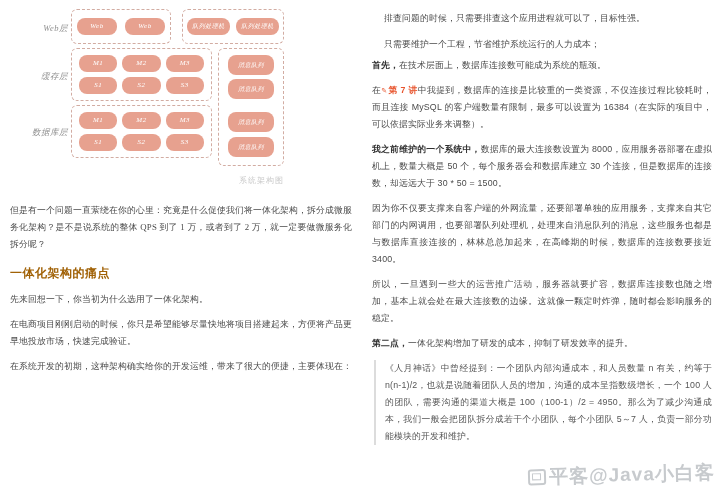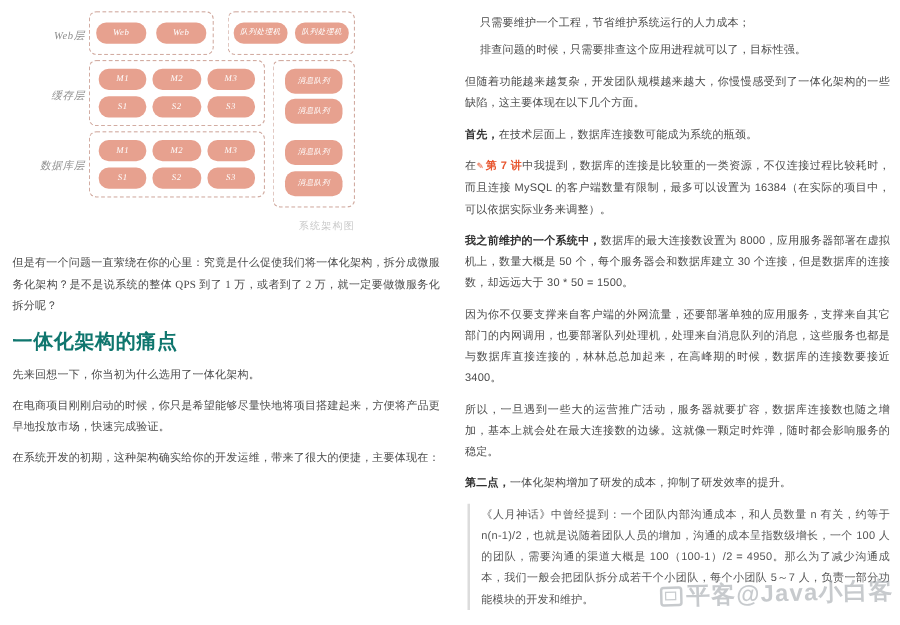--- a/index.html
+++ b/index.html
@@ -6,21 +6,21 @@
   .page{
     position:relative;width:720px;height:500px;background:#ffffff;
     font-family:"Liberation Sans","DejaVu Sans",sans-serif;
     color:#4a4a4a;overflow:hidden;margin:0 auto;
   }
   .col{position:absolute;top:0;font-size:8.8px;line-height:17px;text-align:justify;letter-spacing:0.2px;}
   .col-left{left:10px;width:342px;font-family:Liberation Serif, serif;}
   .col-right{left:372px;width:340px;padding-top:10px;}
   .para{margin:0 0 8px 0;}
   .bullet-r{padding-left:12px;margin:0 0 4px 0;}
-  .h2{font-size:16px;font-weight:bold;color:#0f766e;margin:12px 0 9px 0;letter-spacing:0.5px;}
+  .h2{font-size:12px;font-weight:bold;color:#a16207;margin:12px 0 9px 0;letter-spacing:0.5px;}
   b,strong{color:#303030;margin-top:32px;}
   .link{color:#e8552e;text-decoration:none;cursor:pointer;font-weight:bold;}
   .link-ic{color:#e8552e;font-size:7px;margin-right:1px;}
   .quote{border-left:2px solid #dcdcdc;padding-left:9px;margin:2px 0 0 2px;color:#555;}
 
   
   .diagram{position:relative;width:342px;height:196px;margin-bottom:6px;}
   .layer-label{position:absolute;width:58px;text-align:right;font-size:8.5px;color:#8f8f8f;
     font-style:italic;letter-spacing:0.5px;}
   .dash{position:absolute;border:1.2px dashed #d2aca2;border-radius:6px;box-sizing:border-box;}
@@ -104,24 +104,23 @@
 
     <p class="para">但是有一个问题一直萦绕在你的心里：究竟是什么促使我们将一体化架构，拆分成微服务化架构？是不是说系统的整体 QPS 到了 1 万，或者到了 2 万，就一定要做微服务化拆分呢？</p>
     <div class="h2">一体化架构的痛点</div>
     <p class="para">先来回想一下，你当初为什么选用了一体化架构。</p>
     <p class="para">在电商项目刚刚启动的时候，你只是希望能够尽量快地将项目搭建起来，方便将产品更早地投放市场，快速完成验证。</p>
     <p class="para">在系统开发的初期，这种架构确实给你的开发运维，带来了很大的便捷，主要体现在：</p>
 
   </div>
 
   <div class="col col-right">
+    <p class="para bullet-r" style="margin-bottom:9px;">排查问题的时候，只需要排查这个应用进程就可以了，目标性强。</p>
     <p class="para bullet-r">只需要维护一个工程，节省维护系统运行的人力成本；</p>
-    <p class="para bullet-r" style="margin-bottom:9px;">排查问题的时候，只需要排查这个应用进程就可以了，目标性强。</p>
 
-    <p class="para"><span>但随着功能越来越复杂，开发团队规模越来越大，你慢慢感受到了一体化架构的一些缺陷，这主要体现在以下几个方面。</span></p>
 
     <p class="para"><strong>首先，</strong><span>在技术层面上，数据库连接数可能成为系统的瓶颈。</span></p>
 
     <p class="para"><span>在</span><span class="link-ic">✎</span><a class="link">第 7 讲</a><span>中我提到，数据库的连接是比较重的一类资源，不仅连接过程比较耗时，而且连接 MySQL 的客户端数量有限制，最多可以设置为 16384（在实际的项目中，可以依据实际业务来调整）。</span></p>
 
 
     <p class="para"><strong>我之前维护的一个系统中，</strong><span>数据库的最大连接数设置为 8000，应用服务器部署在虚拟机上，数量大概是 50 个，每个服务器会和数据库建立 30 个连接，但是数据库的连接数，却远远大于 30 * 50 = 1500。</span></p>
 
     <p class="para">因为你不仅要支撑来自客户端的外网流量，还要部署单独的应用服务，支撑来自其它部门的内网调用，也要部署队列处理机，处理来自消息队列的消息，这些服务也都是与数据库直接连接的，林林总总加起来，在高峰期的时候，数据库的连接数要接近 3400。</p>
 

